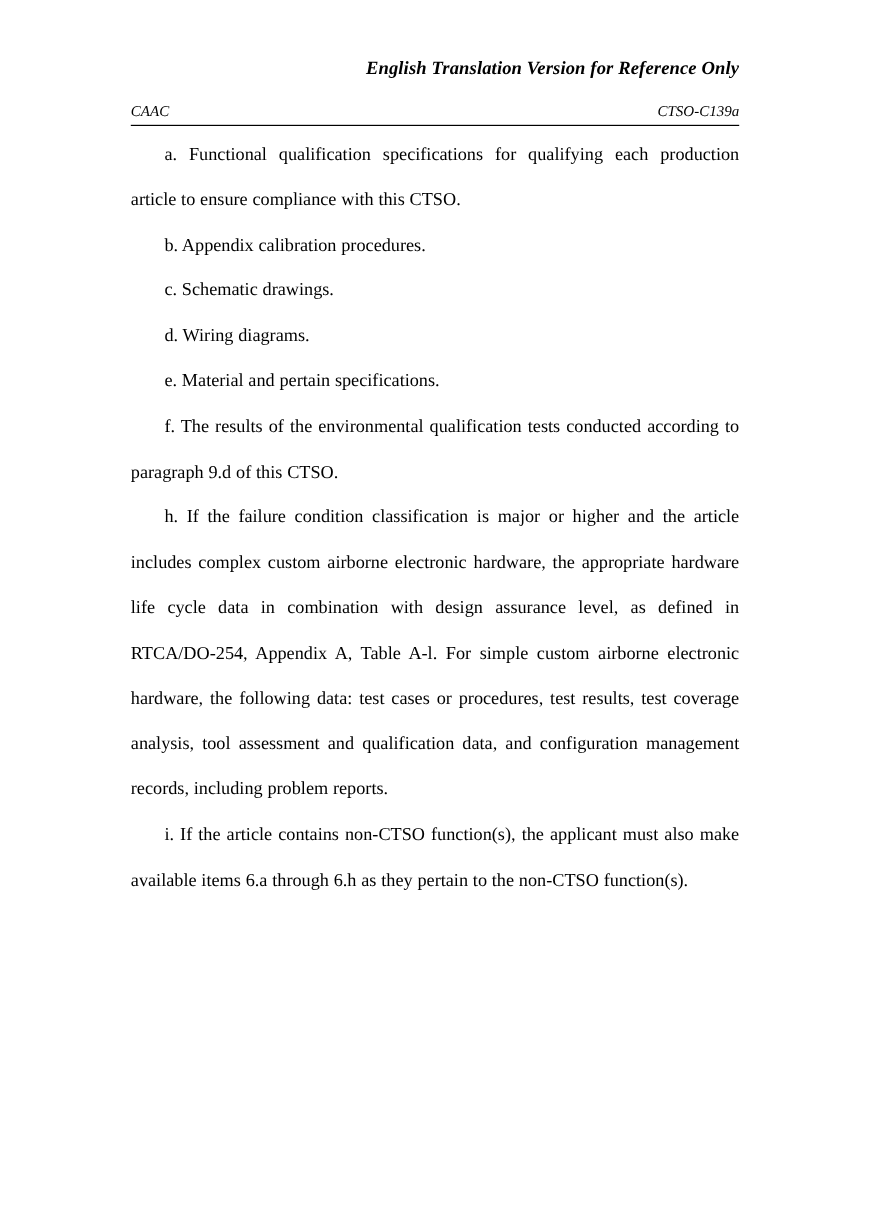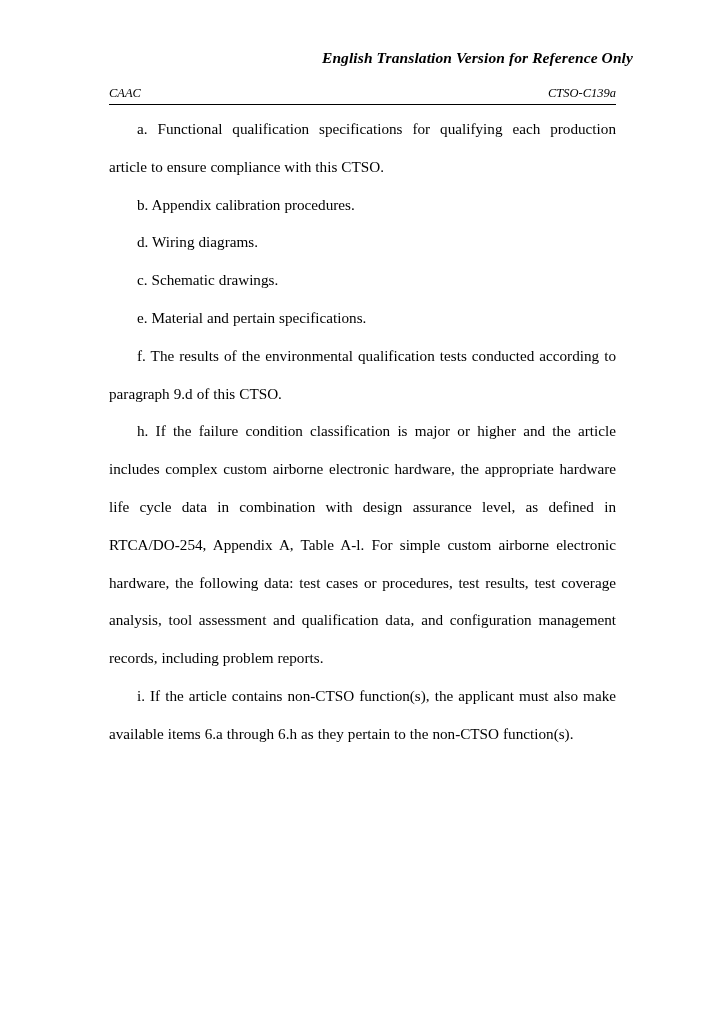--- a/index.html
+++ b/index.html
@@ -17,21 +17,21 @@
     width: 724px;
     height: 1024px;
     background: #ffffff;
     overflow: hidden;
     box-sizing: border-box;
   }
 
   
   .doc-header {
     position: absolute;
-    left: 126px;
+    left: 109px;
     top: 48px;
     width: 507px;
   }
   .header-title {
     text-align: right;
     font-weight: bold;
     font-style: italic;
     font-size: 15.5px;
     line-height: 20px;
     letter-spacing: 0.1px;
@@ -99,22 +99,22 @@
   </div>
 
   <div class="running-head">
     <span class="rh-left">CAAC</span>
     <span class="rh-right">CTSO-C139a</span>
   </div>
 
   <div class="body-block">
     <p class="para">a. Functional qualification specifications for qualifying each production article to ensure compliance with this CTSO.</p>
     <p class="para">b. Appendix calibration procedures.</p>
+    <p class="para">c. Schematic drawings.</p>
     <p class="para">d. Wiring diagrams.</p>
-    <p class="para">c. Schematic drawings.</p>
     <p class="para">e. Material and pertain specifications.</p>
     <p class="para">f. The results of the environmental qualification tests conducted according to paragraph 9.d of this CTSO.</p>
     <p class="para">h. If the failure condition classification is major or higher and the article includes complex custom airborne electronic hardware, the appropriate hardware life cycle data in combination with design assurance level, as defined in RTCA/DO-254, Appendix A, Table A-l. For simple custom airborne electronic hardware, the following data: test cases or procedures, test results, test coverage analysis, tool assessment and qualification data, and configuration management records, including problem reports.</p>
     <p class="para">i. If the article contains non-CTSO function(s), the applicant must also make available items 6.a through 6.h as they pertain to the non-CTSO function(s).</p>
   </div>
 
 
 </div>
 
 </body></html>

